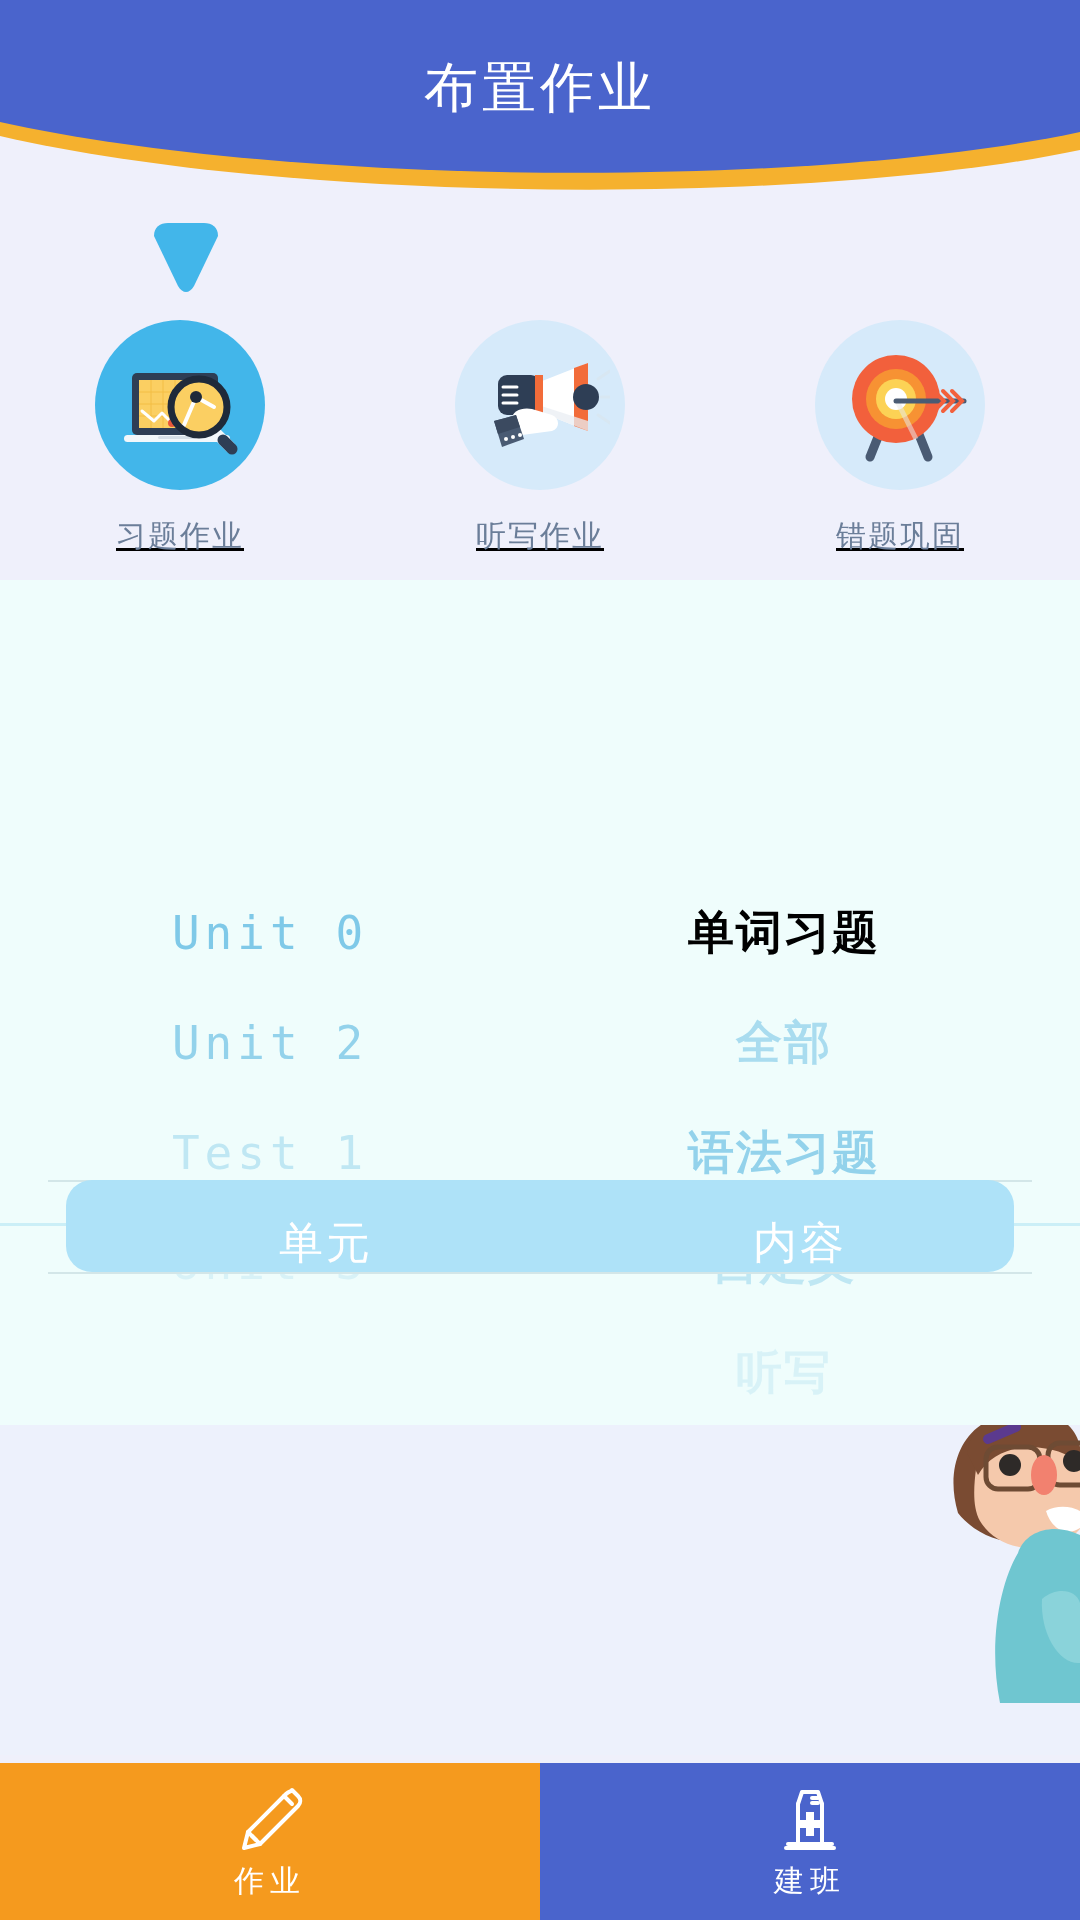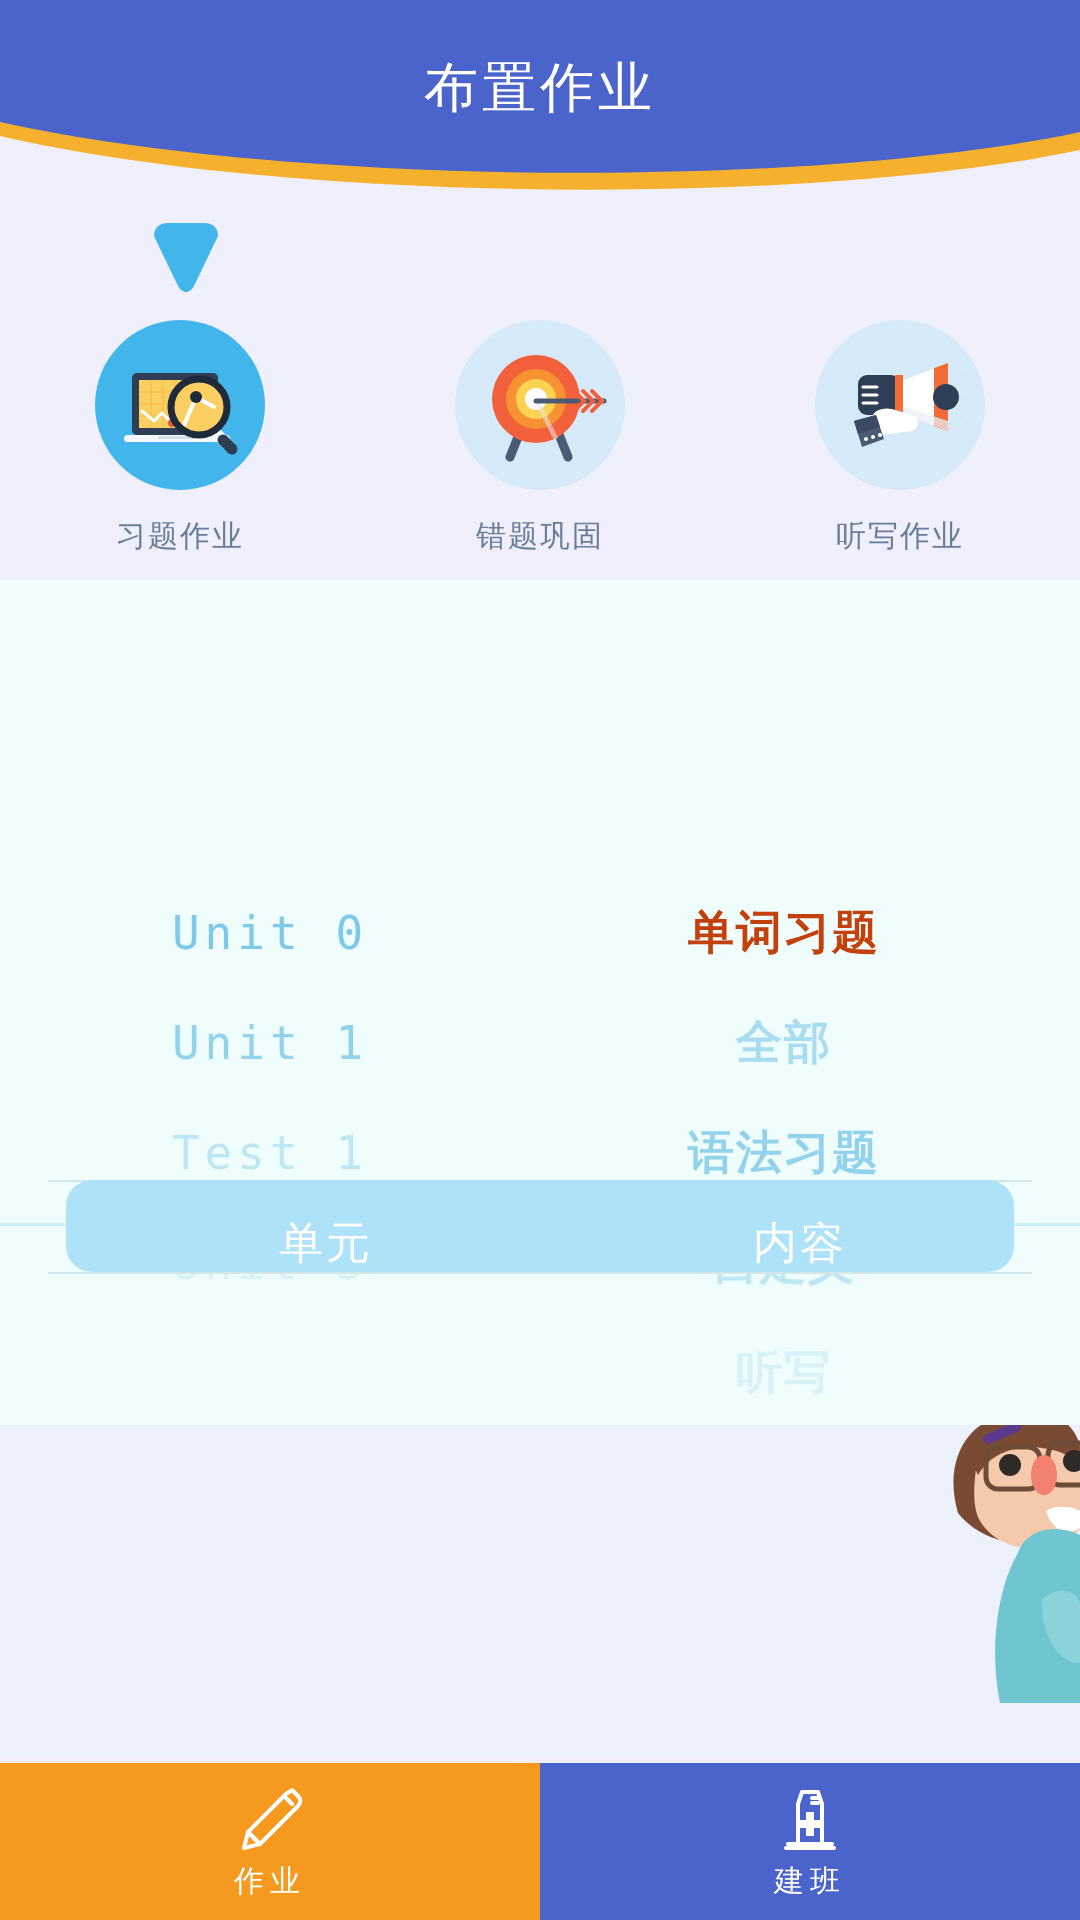--- a/index.html
+++ b/index.html
@@ -25,21 +25,21 @@
   
   .top-section{
     position:absolute; left:0; top:160px; width:1080px; height:420px;
     background:transparent; z-index:2;
   }
   .caret{
     position:absolute; left:146px; top:62px; width:80px; height:72px;
   }
   .cat-row{
     position:absolute; left:0; top:160px; width:1080px;
-    display:flex; justify-content:space-around; align-items:flex-start;
+    display:flex; justify-content:space-around; align-items:flex-start;text-decoration:underline;
   }
   .cat{
     width:300px; display:flex; flex-direction:column; align-items:center;
   }
   .cat-circle{
     width:170px; height:170px; border-radius:50%;
     display:flex; align-items:center; justify-content:center; position:relative;
   }
   .cat-circle.active{ background:#42B6EA; }
   .cat-circle.idle{ background:#D6EAFA; }
@@ -78,21 +78,21 @@
     font-size:46px; letter-spacing:5px; white-space:nowrap;
   }
   .wheel.unit .wheel-item{
     font-family:"DejaVu Sans Mono","Liberation Mono",monospace;
     color:#7FC9E8; font-weight:400;
   }
   .wheel.content .wheel-item{
     color:#7FC9E8; font-weight:700; letter-spacing:2px;
   }
   .wheel-item.sel{ color:#6FB6D6; }
-  .wheel.content .wheel-item.sel{ color:#c2410c; }
+  .wheel.content .wheel-item.sel{ color:#000000; }
   .wheel-item.f1{ opacity:.82; }
   .wheel-item.f2{ opacity:.62; }
   .wheel-item.f3{ opacity:.42; }
 
   .divider{
     position:absolute; left:48px; width:984px; height:2px;
     background:#D3E6E8; z-index:1;
   }
   .divider.top{ top:600px; }
   .divider.bot{ top:692px; }
@@ -167,20 +167,52 @@
               <line x1="61" y1="57" x2="117" y2="57"></line>
                 <line x1="61" y1="69" x2="117" y2="69"></line>
               <line x1="61" y1="81" x2="117" y2="81"></line>
             </g>
             <polyline points="74,90 86,62 104,72" fill="none" stroke="#FFFFFF" stroke-width="4" stroke-linecap="round" stroke-linejoin="round"></polyline>
             <circle cx="86" cy="62" r="6" fill="#1F2A3A"></circle>
             <circle cx="89" cy="72" r="28" fill="none" stroke="#1F2A3A" stroke-width="7"></circle>
           </svg>
         </div>
         <div class="cat-label">习题作业</div>
+      </div>
+
+      <div class="cat">
+        <div class="cat-circle idle">
+          <svg width="140" height="140" viewBox="0 0 140 140">
+            <path d="M118,28 L118,96 L62,74 L62,50 Z" fill="#FFFFFF"></path>
+            <path d="M118,28 L118,96 L104,91 L104,33 Z" fill="#F26C3A"></path>
+            <path d="M62,74 L118,96 L118,86 L62,68 Z" fill="#E9EEF3" opacity=".75"></path>
+            <circle cx="116" cy="62" r="13" fill="#2E3E55"></circle>
+            <rect x="28" y="40" width="42" height="40" rx="9" fill="#2E3E55"></rect>
+            <rect x="65" y="40" width="8" height="40" fill="#F26C3A"></rect>
+            <g stroke="#FFFFFF" stroke-width="3" stroke-linecap="round">
+              <line x1="33" y1="52" x2="47" y2="52"></line>
+              <line x1="33" y1="60" x2="47" y2="60"></line>
+              <line x1="33" y1="68" x2="47" y2="68"></line>
+            </g>
+            <g stroke="#D8E7F2" stroke-width="3" stroke-linecap="round">
+              <line x1="128" y1="44" x2="140" y2="36"></line>
+              <line x1="131" y1="62" x2="144" y2="62"></line>
+              <line x1="128" y1="80" x2="140" y2="88"></line>
+            </g>
+            <path d="M42,84 C42,76 52,72 62,74 L82,80 C90,83 90,94 82,96 L52,100 C44,101 42,92 42,84 Z" fill="#FFFFFF"></path>
+            <path d="M24,86 L46,80 L54,104 L32,112 Z" fill="#4A5B73"></path>
+            <path d="M24,86 L46,80 L50,92 L28,99 Z" fill="#3B4A60"></path>
+            <g fill="#FFFFFF">
+              <circle cx="36" cy="104" r="2"></circle>
+                <circle cx="43" cy="102" r="2"></circle>
+                <circle cx="50" cy="100" r="2"></circle>
+            </g>
+          </svg>
+        </div>
+        <div class="cat-label">听写作业</div>
       </div>
 
       <div class="cat">
         <div class="cat-circle idle">
           <svg width="140" height="140" viewBox="0 0 140 140">
             <line x1="52" y1="92" x2="40" y2="122" stroke="#4A5B73" stroke-width="9" stroke-linecap="round"></line>
             <line x1="86" y1="92" x2="98" y2="122" stroke="#4A5B73" stroke-width="9" stroke-linecap="round"></line>
             <circle cx="66" cy="64" r="44" fill="#F2603C"></circle>
             <circle cx="66" cy="64" r="30" fill="#F79233"></circle>
             <circle cx="66" cy="64" r="20" fill="#FCD255"></circle>
@@ -189,52 +221,20 @@
             <line x1="66" y1="66" x2="134" y2="66" stroke="#4A5B73" stroke-width="5" stroke-linecap="round"></line>
             <g stroke="#F2603C" stroke-width="4" fill="none" stroke-linecap="round">
               <path d="M122,56 L132,66 L122,76"></path>
               <path d="M113,56 L123,66 L113,76"></path>
               <path d="M104,56 L114,66 L104,76"></path>
             </g>
           </svg>
         </div>
         <div class="cat-label">错题巩固</div>
       </div>
-
-      <div class="cat">
-        <div class="cat-circle idle">
-          <svg width="140" height="140" viewBox="0 0 140 140">
-            <path d="M118,28 L118,96 L62,74 L62,50 Z" fill="#FFFFFF"></path>
-            <path d="M118,28 L118,96 L104,91 L104,33 Z" fill="#F26C3A"></path>
-            <path d="M62,74 L118,96 L118,86 L62,68 Z" fill="#E9EEF3" opacity=".75"></path>
-            <circle cx="116" cy="62" r="13" fill="#2E3E55"></circle>
-            <rect x="28" y="40" width="42" height="40" rx="9" fill="#2E3E55"></rect>
-            <rect x="65" y="40" width="8" height="40" fill="#F26C3A"></rect>
-            <g stroke="#FFFFFF" stroke-width="3" stroke-linecap="round">
-              <line x1="33" y1="52" x2="47" y2="52"></line>
-              <line x1="33" y1="60" x2="47" y2="60"></line>
-              <line x1="33" y1="68" x2="47" y2="68"></line>
-            </g>
-            <g stroke="#D8E7F2" stroke-width="3" stroke-linecap="round">
-              <line x1="128" y1="44" x2="140" y2="36"></line>
-              <line x1="131" y1="62" x2="144" y2="62"></line>
-              <line x1="128" y1="80" x2="140" y2="88"></line>
-            </g>
-            <path d="M42,84 C42,76 52,72 62,74 L82,80 C90,83 90,94 82,96 L52,100 C44,101 42,92 42,84 Z" fill="#FFFFFF"></path>
-            <path d="M24,86 L46,80 L54,104 L32,112 Z" fill="#4A5B73"></path>
-            <path d="M24,86 L46,80 L50,92 L28,99 Z" fill="#3B4A60"></path>
-            <g fill="#FFFFFF">
-              <circle cx="36" cy="104" r="2"></circle>
-                <circle cx="43" cy="102" r="2"></circle>
-                <circle cx="50" cy="100" r="2"></circle>
-            </g>
-          </svg>
-        </div>
-        <div class="cat-label">听写作业</div>
-      </div>
     </div>
   </div>
 
   <div class="picker">
 
     <div class="picker-hline left"></div>
     <div class="picker-hline right"></div>
 
     <div class="divider top"></div>
     <div class="divider bot"></div>
@@ -242,21 +242,21 @@
     <div class="select-band">
       <div class="band-col col-a">单元</div>
       <div class="band-col col-b">内容</div>
     </div>
 
     <div class="wheels">
 
       <div class="wheel unit">
         <div class="wheel-track" style="top:298px;">
           <div class="wheel-item sel">Unit 0</div>
-          <div class="wheel-item f1">Unit 1</div>
+          <div class="wheel-item f1">Unit 2</div>
           <div class="wheel-item f3">Test 1</div>
           <div class="wheel-item f3" style="opacity:.2">Unit 3</div>
         </div>
       </div>
 
       <div class="wheel content">
         <div class="wheel-track" style="top:298px;">
           <div class="wheel-item sel">单词习题</div>
           <div class="wheel-item f2">全部</div>
           <div class="wheel-item f1">语法习题</div>

